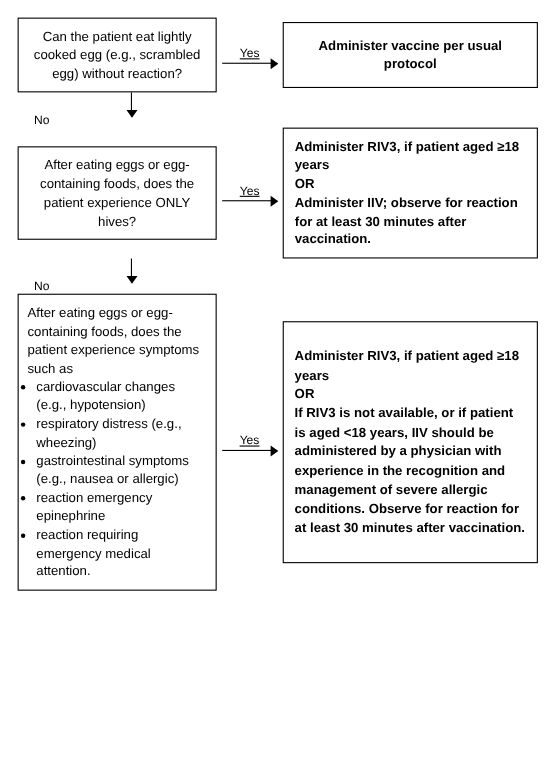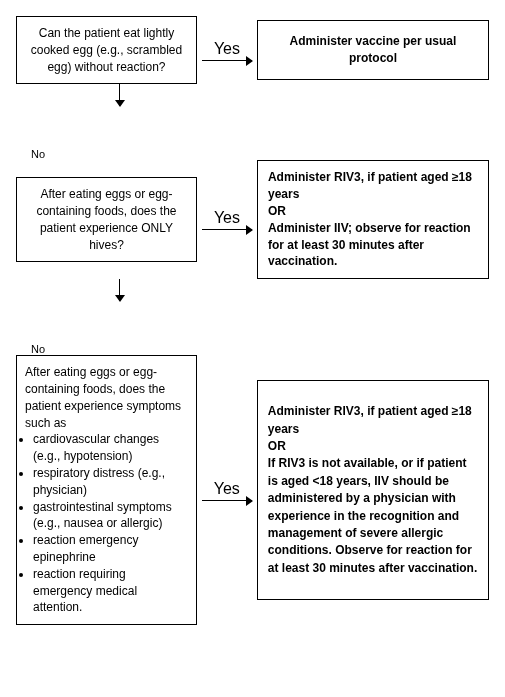--- a/index.html
+++ b/index.html
@@ -48,22 +48,23 @@
 
     .arrow-right {
       display: flex;
       flex-direction: column;
       align-items: center;
       width: 60px;
       flex-shrink: 0;
     }
 
     .arrow-right .yes-label {
-      font-size: 16px;
+      font-size: 11px;
       margin-bottom: 2px;
+      text-decoration: underline;
     }
 
     .arrow-line-h {
       width: 50px;
       height: 0;
       border-top: 1.5px solid #000;
       position: relative;
     }
 
     .arrow-line-h::after {
@@ -75,21 +76,20 @@
       border-bottom: 5px solid transparent;
       border-left: 7px solid #000;
     }
 
     .arrow-down-section {
       display: flex;
       flex-direction: column;
       align-items: flex-start;
       width: 190px;
       position: relative;
-      gap: 44px;
     }
 
     .no-label {
       font-size: 11px;
       margin-left: 4px;
     }
 
     .arrow-down-line {
       width: 0;
       height: 20px;
@@ -169,21 +169,21 @@
       <span class="no-label" style="margin-left:6px; margin-top:-2px;">No</span>
     </div>
     <div class="spacer-right"></div>
   </div>
 
   <div class="row" style="align-items:center;">
     <div class="box box-left" style="min-height:220px; text-align:left; display:flex; flex-direction:column; justify-content:flex-start; padding:8px;">
       <span>After eating eggs or egg-containing foods, does the patient experience symptoms such as</span>
       <ul class="bullet-list">
         <li>cardiovascular changes (e.g., hypotension)</li>
-        <li>respiratory distress (e.g., physician)</li>
+        <li>respiratory distress (e.g., wheezing)</li>
         <li>gastrointestinal symptoms (e.g., nausea or allergic)</li>
         <li>reaction emergency epinephrine</li>
         <li>reaction requiring emergency medical attention.</li>
       </ul>
     </div>
     <div class="arrow-right">
       <span class="yes-label">Yes</span>
       <div class="arrow-line-h"></div>
     </div>
     <div class="box box-right" style="min-height:220px; text-align:left; display:flex; align-items:center;">

